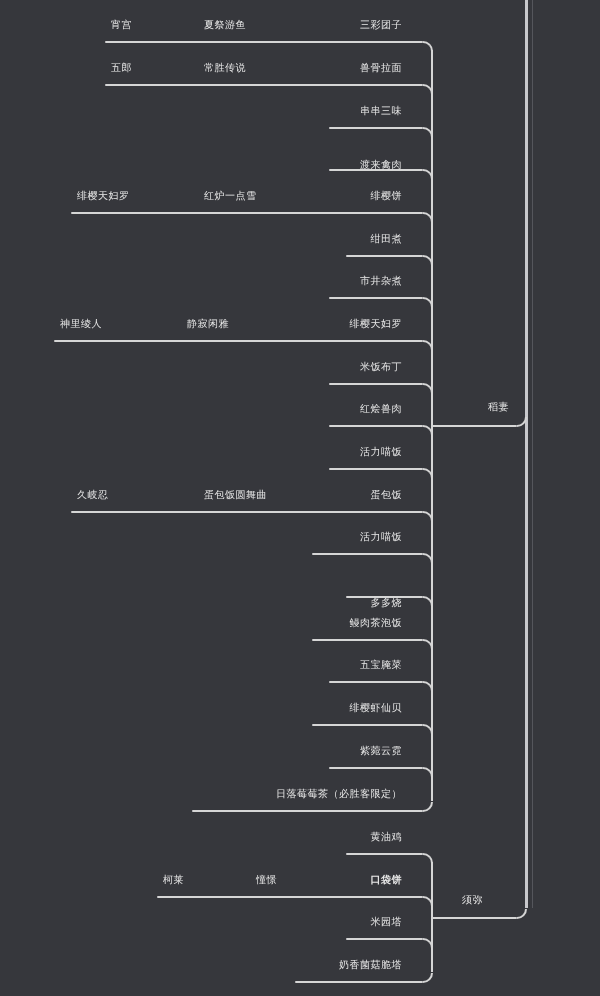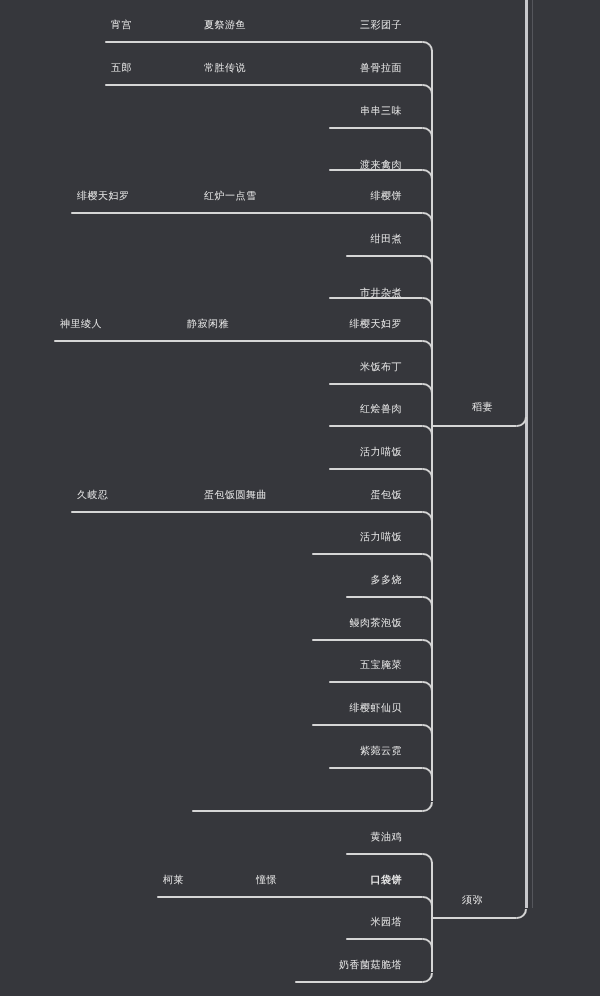--- a/index.html
+++ b/index.html
@@ -21,21 +21,21 @@
   .corner-br { position: absolute; width: 10px; height: 10px; border-bottom: 2px solid #d6d6d6; border-right: 2px solid #d6d6d6; border-bottom-right-radius: 10px; box-sizing: border-box; }
   .trunk { position: absolute; width: 3px; background: #c8c8cc; left: 525px; }
   .trunk-shadow { position: absolute; width: 1px; background: #55565c; left: 532px; }
 </style>
 </head>
 <body>
 
 <div id="canvas">
   <div class="trunk" style="top:0;height:908px;"></div>
   <div class="trunk-shadow" style="top:0;height:908px;"></div>
-<div class="t" style="left: 472px; top: 398px;">稻妻</div>
+<div class="t" style="left: 488px; top: 398px;">稻妻</div>
     <div class="hline" style="left: 431px; top: 425px; width: 86px;"></div>
     <div class="corner-br" style="left: 517px; top: 417px;"></div>
     <div class="vline" style="left: 431px; top: 50px; height: 751px;"></div>
     <div class="hline" style="left: 105px; top: 41px; width: 318px;"></div>
     <div class="corner-tr" style="left: 423px; top: 41px;"></div>
     <div class="t r" style="right: 198px; top: 16px;">三彩团子</div>
     <div class="t" style="left: 204px; top: 16px;">夏祭游鱼</div>
     <div class="t" style="left: 111px; top: 16px;">宵宫</div>
     <div class="hline" style="left: 105px; top: 84px; width: 318px;"></div>
     <div class="corner-tr" style="left: 423px; top: 84px;"></div>
@@ -51,21 +51,21 @@
     <div class="hline" style="left: 71px; top: 212px; width: 352px;"></div>
     <div class="corner-tr" style="left: 423px; top: 212px;"></div>
     <div class="t r" style="right: 198px; top: 187px;">绯樱饼</div>
     <div class="t" style="left: 204px; top: 187px;">红炉一点雪</div>
     <div class="t" style="left: 77px; top: 187px;">绯樱天妇罗</div>
     <div class="hline" style="left: 346px; top: 255px; width: 77px;"></div>
     <div class="corner-tr" style="left: 423px; top: 255px;"></div>
     <div class="t r" style="right: 198px; top: 230px;">绀田煮</div>
     <div class="hline" style="left: 329px; top: 297px; width: 94px;"></div>
     <div class="corner-tr" style="left: 423px; top: 297px;"></div>
-    <div class="t r" style="right: 198px; top: 272px; margin-top: 12px;">市井杂煮</div>
+    <div class="t r" style="right: 198px; top: 272px;">市井杂煮</div>
     <div class="hline" style="left: 54px; top: 340px; width: 369px;"></div>
     <div class="corner-tr" style="left: 423px; top: 340px;"></div>
     <div class="t r" style="right: 198px; top: 315px;">绯樱天妇罗</div>
     <div class="t" style="left: 187px; top: 315px;">静寂闲雅</div>
     <div class="t" style="left: 60px; top: 315px;">神里绫人</div>
     <div class="hline" style="left: 329px; top: 383px; width: 94px;"></div>
     <div class="corner-tr" style="left: 423px; top: 383px;"></div>
     <div class="t r" style="right: 198px; top: 358px; margin-left: 40px;">米饭布丁</div>
     <div class="hline" style="left: 329px; top: 425px; width: 94px;"></div>
     <div class="corner-tr" style="left: 423px; top: 425px;"></div>
@@ -76,35 +76,36 @@
     <div class="hline" style="left: 71px; top: 511px; width: 352px;"></div>
     <div class="corner-tr" style="left: 423px; top: 511px;"></div>
     <div class="t r" style="right: 198px; top: 486px; margin-left: 8px;">蛋包饭</div>
     <div class="t" style="left: 204px; top: 486px;">蛋包饭圆舞曲</div>
     <div class="t" style="left: 77px; top: 486px;">久岐忍</div>
     <div class="hline" style="left: 312px; top: 553px; width: 111px;"></div>
     <div class="corner-tr" style="left: 423px; top: 553px;"></div>
     <div class="t r" style="right: 198px; top: 528px;">活力喵饭</div>
     <div class="hline" style="left: 346px; top: 596px; width: 77px;"></div>
     <div class="corner-tr" style="left: 423px; top: 596px;"></div>
-    <div class="t r" style="right: 198px; top: 571px;">多多烧</div>
+    <div class="t r" style="right: 198px; top: 594px;">多多烧</div>
     <div class="hline" style="left: 312px; top: 639px; width: 111px;"></div>
     <div class="corner-tr" style="left: 423px; top: 639px;"></div>
     <div class="t r" style="right: 198px; top: 614px;">鳗肉茶泡饭</div>
     <div class="hline" style="left: 329px; top: 681px; width: 94px;"></div>
     <div class="corner-tr" style="left: 423px; top: 681px;"></div>
     <div class="t r" style="right: 198px; top: 656px;">五宝腌菜</div>
     <div class="hline" style="left: 312px; top: 724px; width: 111px;"></div>
     <div class="corner-tr" style="left: 423px; top: 724px;"></div>
     <div class="t r" style="right: 198px; top: 699px;">绯樱虾仙贝</div>
     <div class="hline" style="left: 329px; top: 767px; width: 94px;"></div>
     <div class="corner-tr" style="left: 423px; top: 767px;"></div>
     <div class="t r" style="right: 198px; top: 742px;">紫菀云霓</div>
     <div class="hline" style="left: 192px; top: 810px; width: 231px;"></div>
     <div class="corner-br" style="left: 423px; top: 802px;"></div>
+    <div class="t r" style="right: 198px; top: 785px;">日落莓莓茶（必胜客限定）</div>
     <div class="t" style="left: 462px; top: 891px;">须弥</div>
     <div class="hline" style="left: 431px; top: 917px; width: 86px;"></div>
     <div class="corner-br" style="left: 517px; top: 909px;"></div>
     <div class="vline" style="left: 431px; top: 862px; height: 110px;"></div>
     <div class="hline" style="left: 346px; top: 853px; width: 77px;"></div>
     <div class="corner-tr" style="left: 423px; top: 853px;"></div>
     <div class="t r" style="right: 198px; top: 828px;">黄油鸡</div>
     <div class="hline" style="left: 157px; top: 896px; width: 266px;"></div>
     <div class="corner-tr" style="left: 423px; top: 896px;"></div>
     <div class="t r" style="right: 198px; top: 871px; font-weight: bold;">口袋饼</div>

